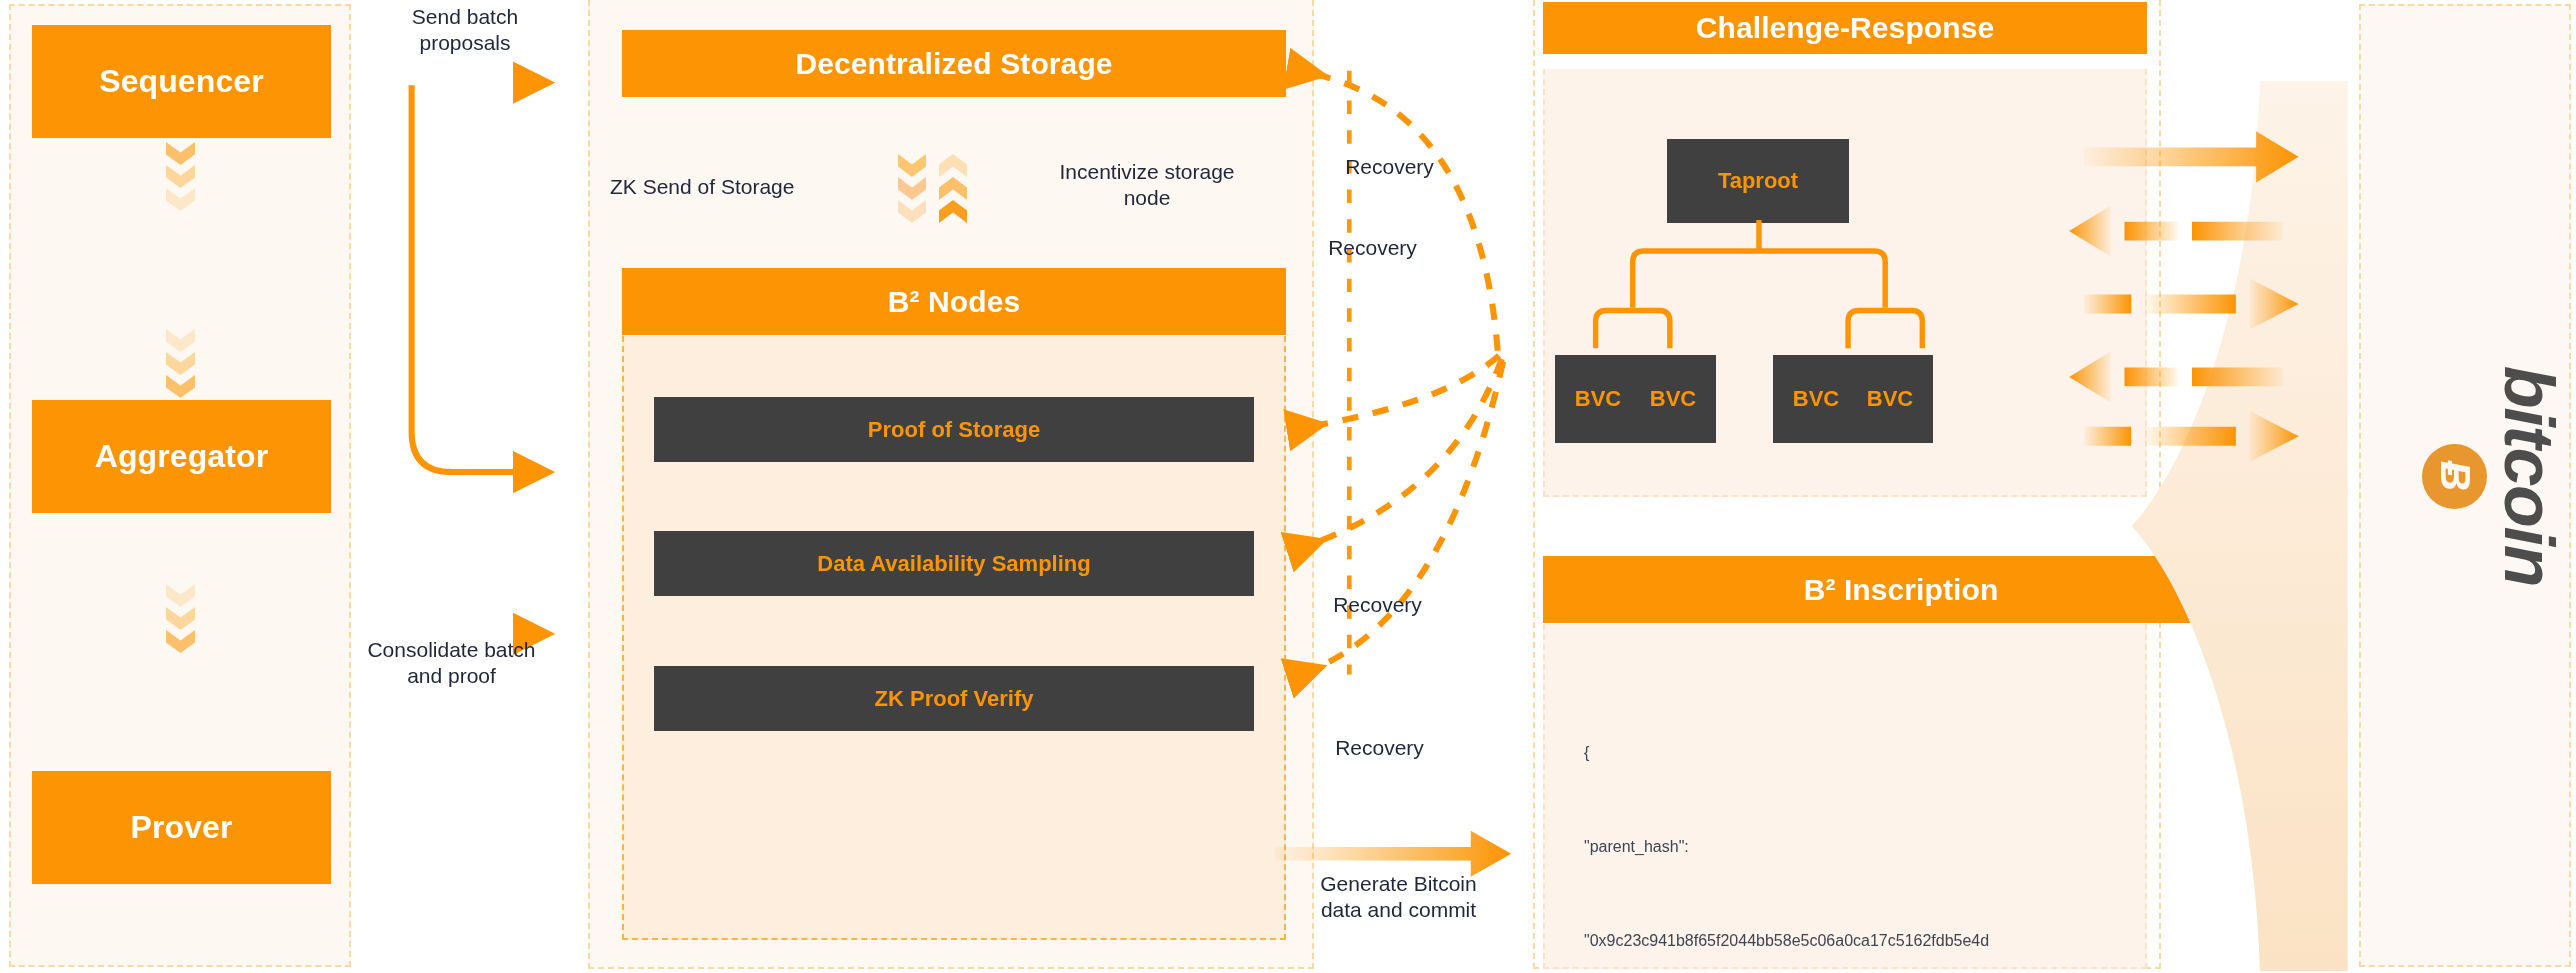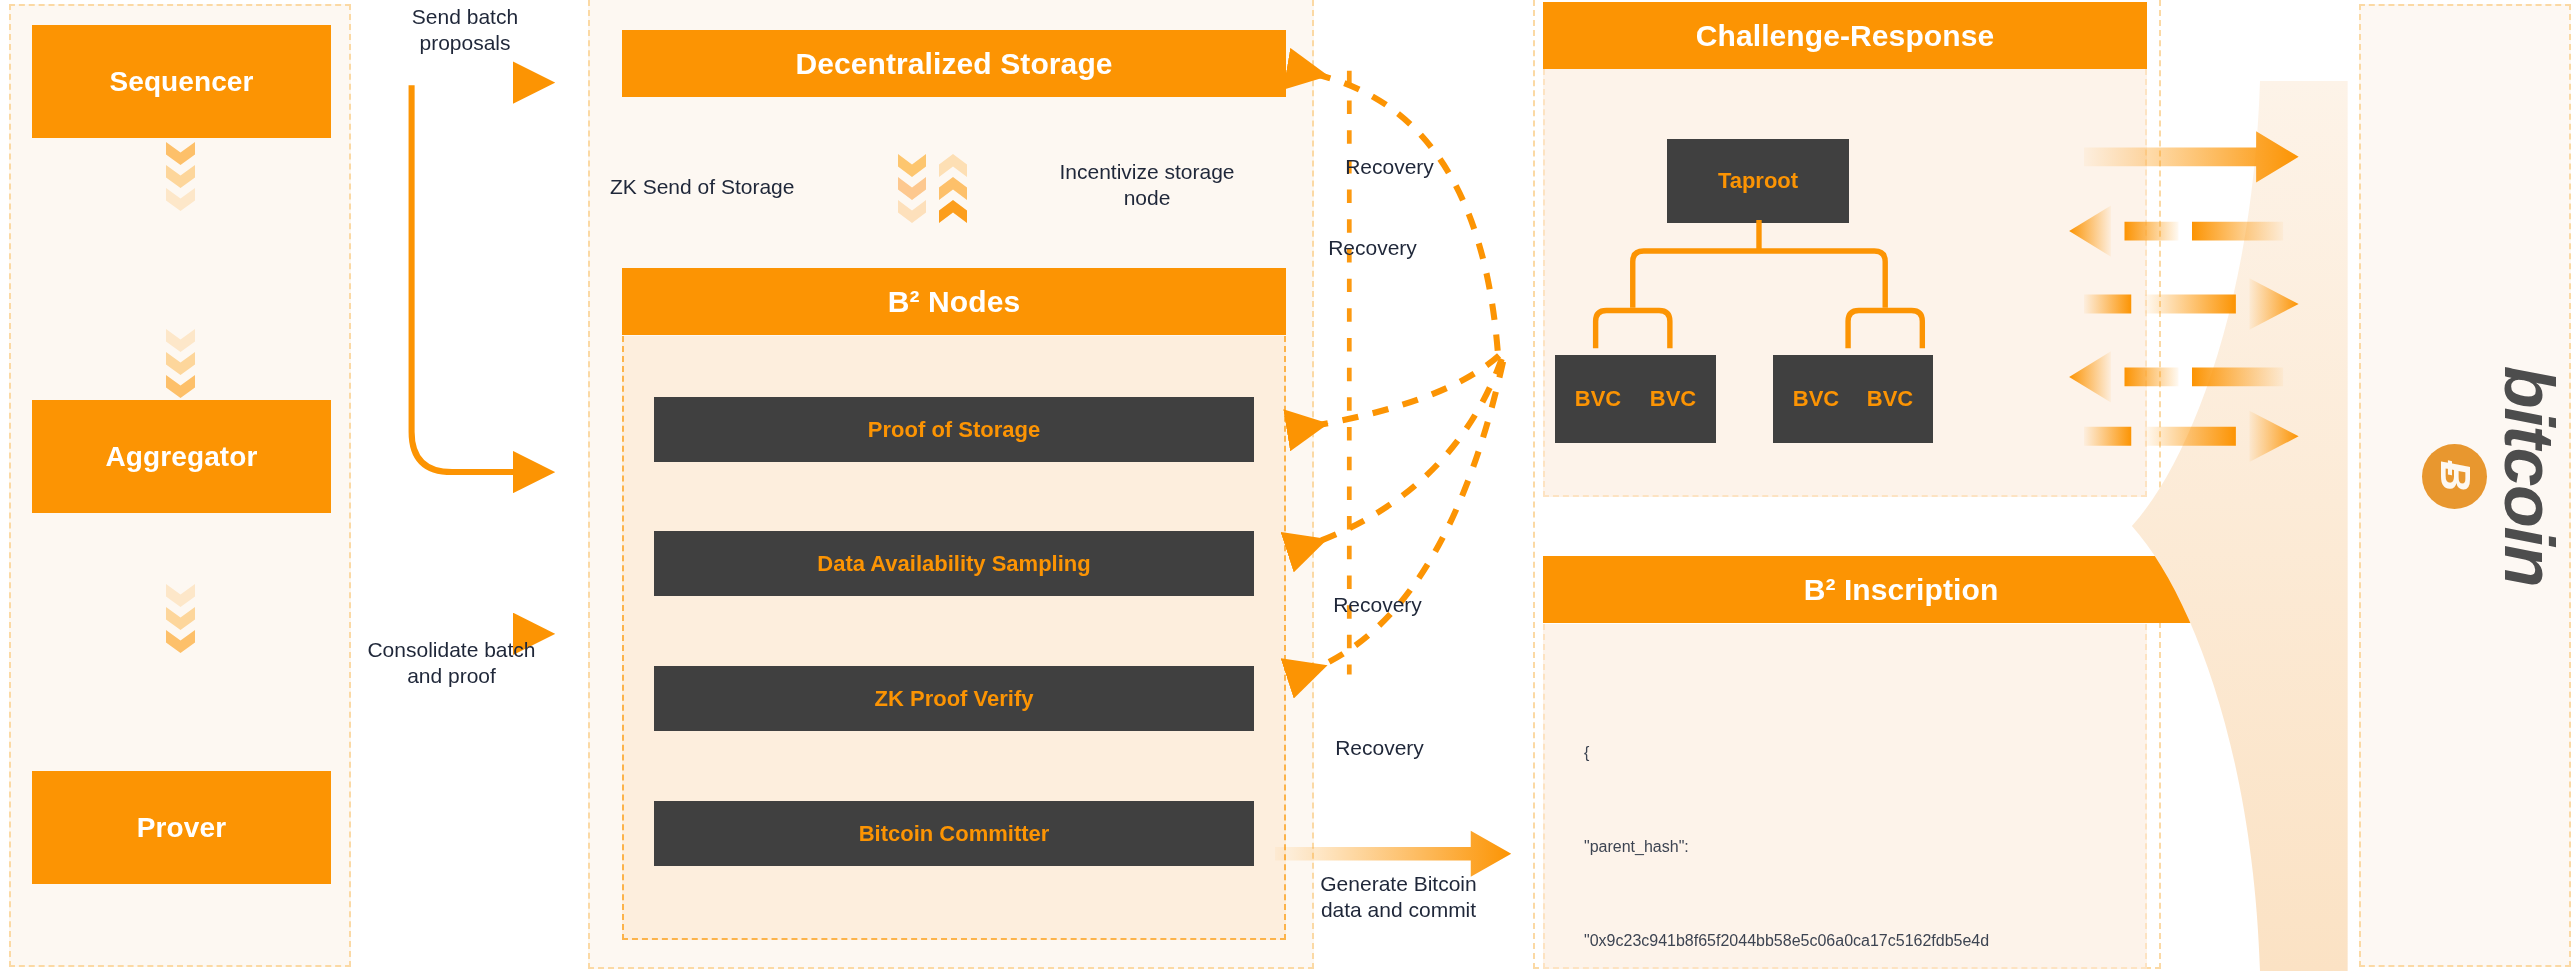--- a/index.html
+++ b/index.html
@@ -11,21 +11,21 @@
   .abs{position:absolute;box-sizing:border-box;}
 
   
   .col-frame{position:absolute;box-sizing:border-box;border:2px dashed #fbd9a4;background:#fdf8f2;}
   .col-frame.plain{background:#fdf8f3;}
 
   
   .blk{position:absolute;box-sizing:border-box;background:#fc9403;color:#ffffff;
        display:flex;align-items:center;justify-content:center;
        font-weight:700;letter-spacing:0.1px;}
-  .blk.lg{font-size:28px;text-align:center;}
+  .blk.lg{font-size:32px;text-align:center;}
   .blk.hdr{font-size:30px;}
 
   
   .card{position:absolute;box-sizing:border-box;background:#404040;
         display:flex;align-items:center;justify-content:center;
         color:#fc9403;font-size:22px;font-weight:600;}
 
   
   .lbl{position:absolute;box-sizing:border-box;color:#1f2739;
        font-size:21px;line-height:1.25;text-align:center;font-weight:500;}
@@ -161,23 +161,20 @@
   </div>
 
   <div class="card" style="left:654px;top:666px;width:600px;height:65px;">
     <span>ZK Proof Verify</span>
   </div>
 
   <div class="card" style="left:654px;top:531px;width:600px;height:65px;">
     <span>Data Availability Sampling</span>
   </div>
 
-  <div class="card" style="left:654px;top:801px;width:600px;height:65px;">
-    <span>Bitcoin Committer</span>
-  </div>
 
   <svg class="abs" style="left:1275px;top:27px;width:270px;height:850px;" viewBox="0 0 400 1260" width="270" height="850">
     <defs>
       <marker id="mDashArrow" markerWidth="7" markerHeight="7" refX="2.2" refY="3.5" orient="auto">
         <path d="M0,0 L7,3.5 L0,7 Z" fill="#fc9403"></path>
       </marker>
       <marker id="mDashArrowL" markerWidth="7" markerHeight="7" refX="5" refY="3.5" orient="auto">
         <path d="M7,0 L0,3.5 L7,7 Z" fill="#fc9403"></path>
       </marker>
     </defs>
@@ -214,21 +211,21 @@
       </linearGradient>
     </defs>
     <path d="M0,46 L290,46 L290,22 L350,56 L290,90 L290,66 L0,66 Z" fill="url(#fadeR2)"></path>
   </svg>
 
   <div class="lbl" style="left:1284px;top:871px;width:229px;">
     <span style="white-space:pre-line;">Generate Bitcoin
 data and commit</span>
   </div>
 
-  <div class="blk hdr" style="left:1543px;top:2px;width:604px;height:67px;">
+  <div class="blk hdr" style="left:1543px;top:2px;width:604px;height:52px;">
     <span>Challenge-Response</span>
   </div>
 
   <div class="panel soft" style="left:1543px;top:69px;width:604px;height:428px;border-top:none;"></div>
 
   <div class="card" style="left:1667px;top:139px;width:182px;height:84px;">
     <span>Taproot</span>
   </div>
 
   <svg class="abs" style="left:1572px;top:220px;width:540px;height:162px;" viewBox="0 0 800 240" width="540" height="162">

